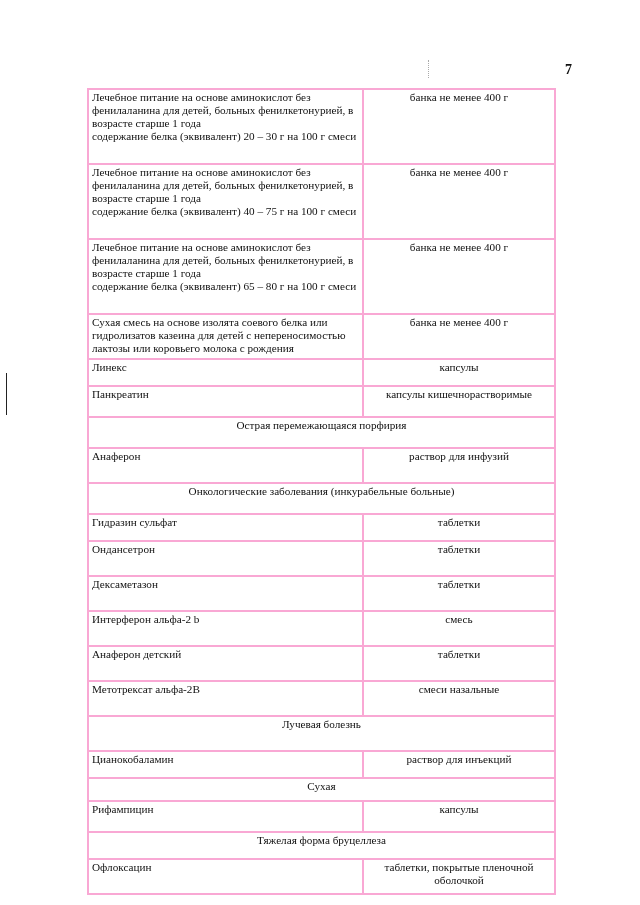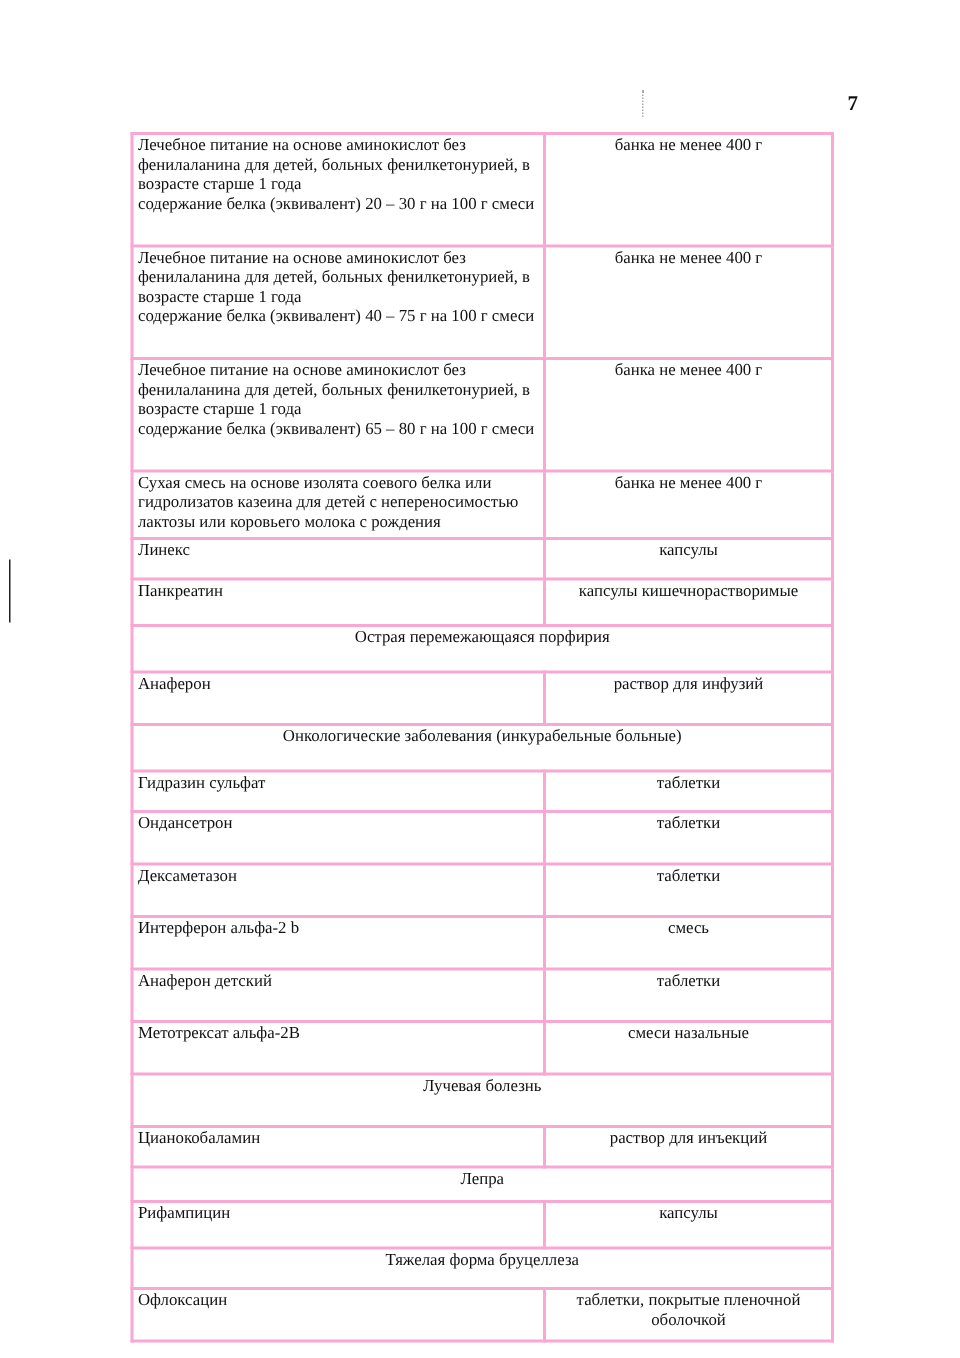--- a/index.html
+++ b/index.html
@@ -90,21 +90,21 @@
       <td class="c2">смеси назальные</td>
     </tr>
     <tr class="h-l">
       <td class="sec" colspan="2">Лучевая болезнь</td>
     </tr>
     <tr class="h-s">
       <td class="c1">Цианокобаламин</td>
       <td class="c2">раствор для инъекций</td>
     </tr>
     <tr class="h-t">
-      <td class="sec" colspan="2">Лепра</td>
+      <td class="sec" colspan="2">Сухая</td>
     </tr>
     <tr class="h-m">
       <td class="c1">Рифампицин</td>
       <td class="c2">капсулы</td>
     </tr>
     <tr class="h-s">
       <td class="sec" colspan="2">Тяжелая форма бруцеллеза</td>
     </tr>
     <tr class="h-l">
       <td class="c1">Офлоксацин</td>

